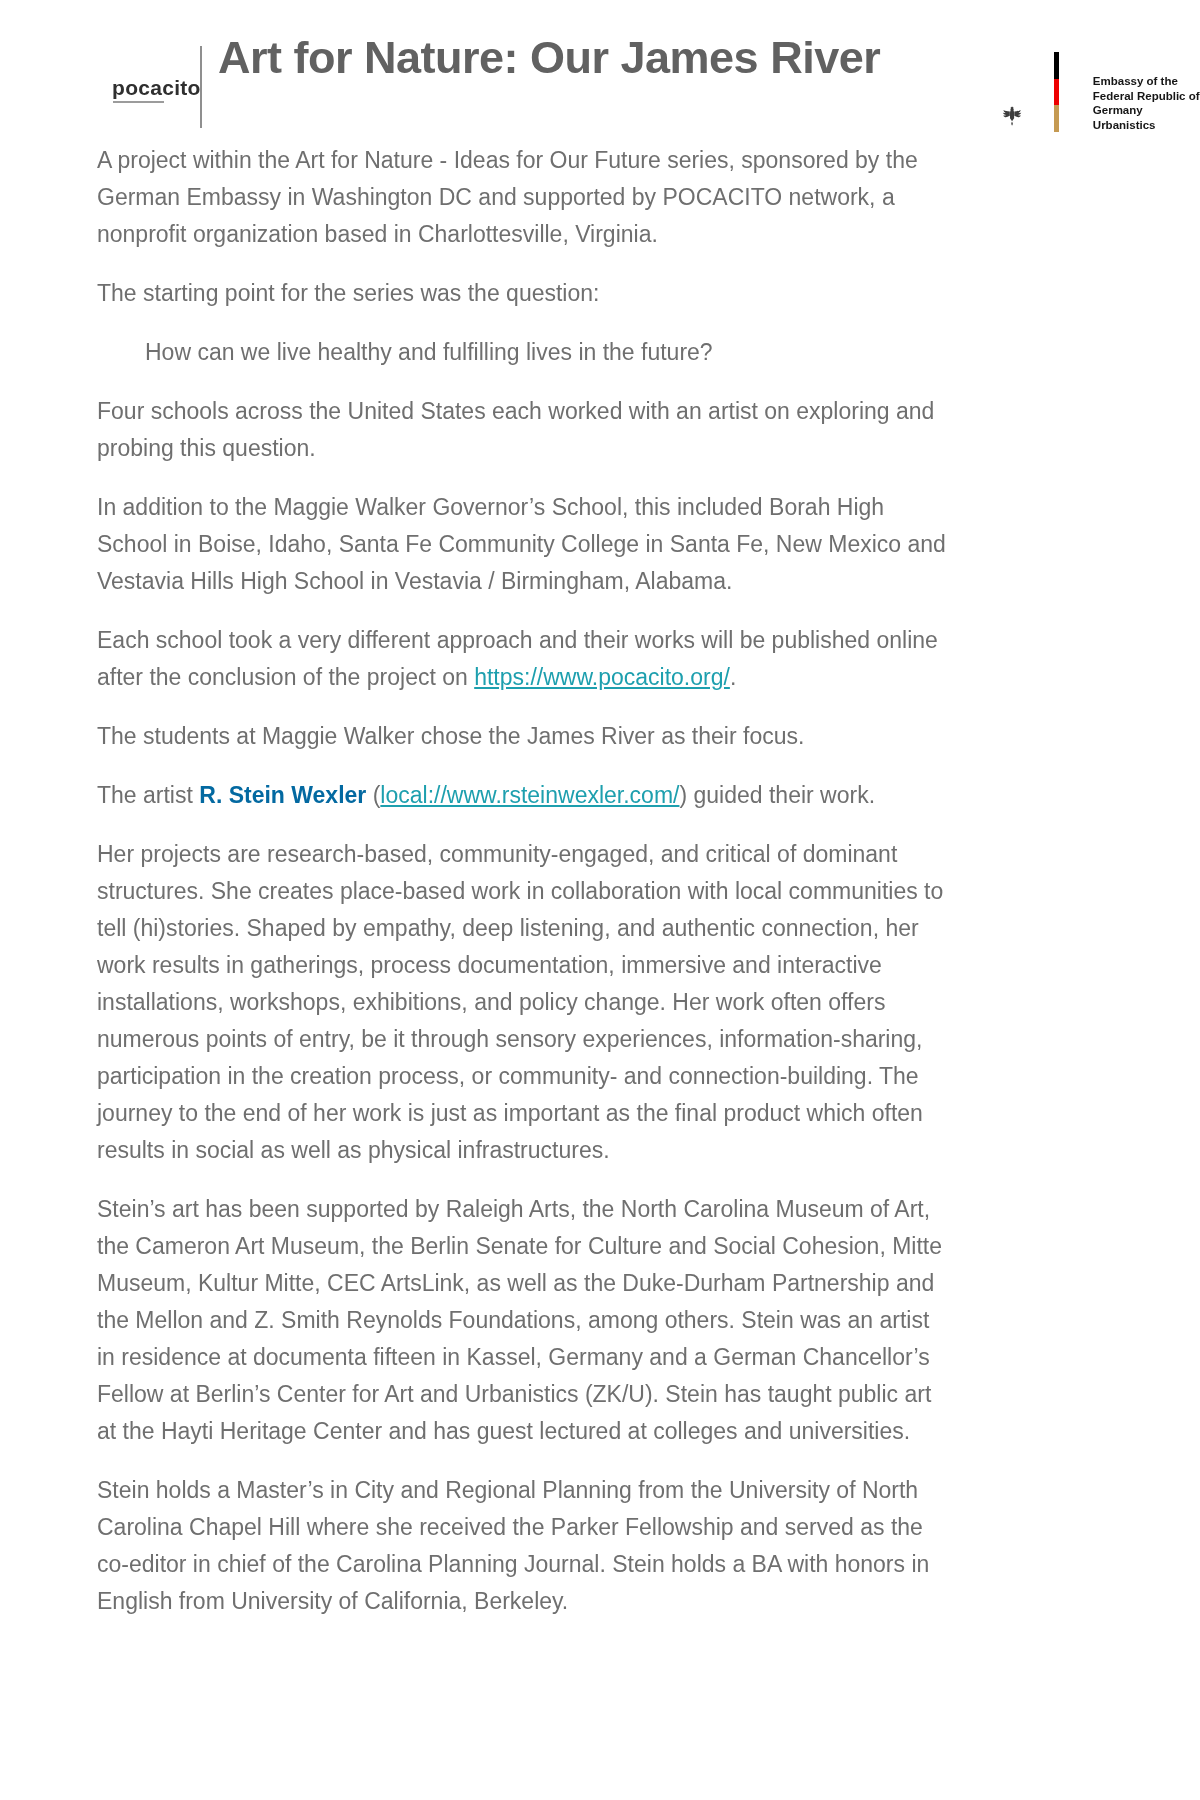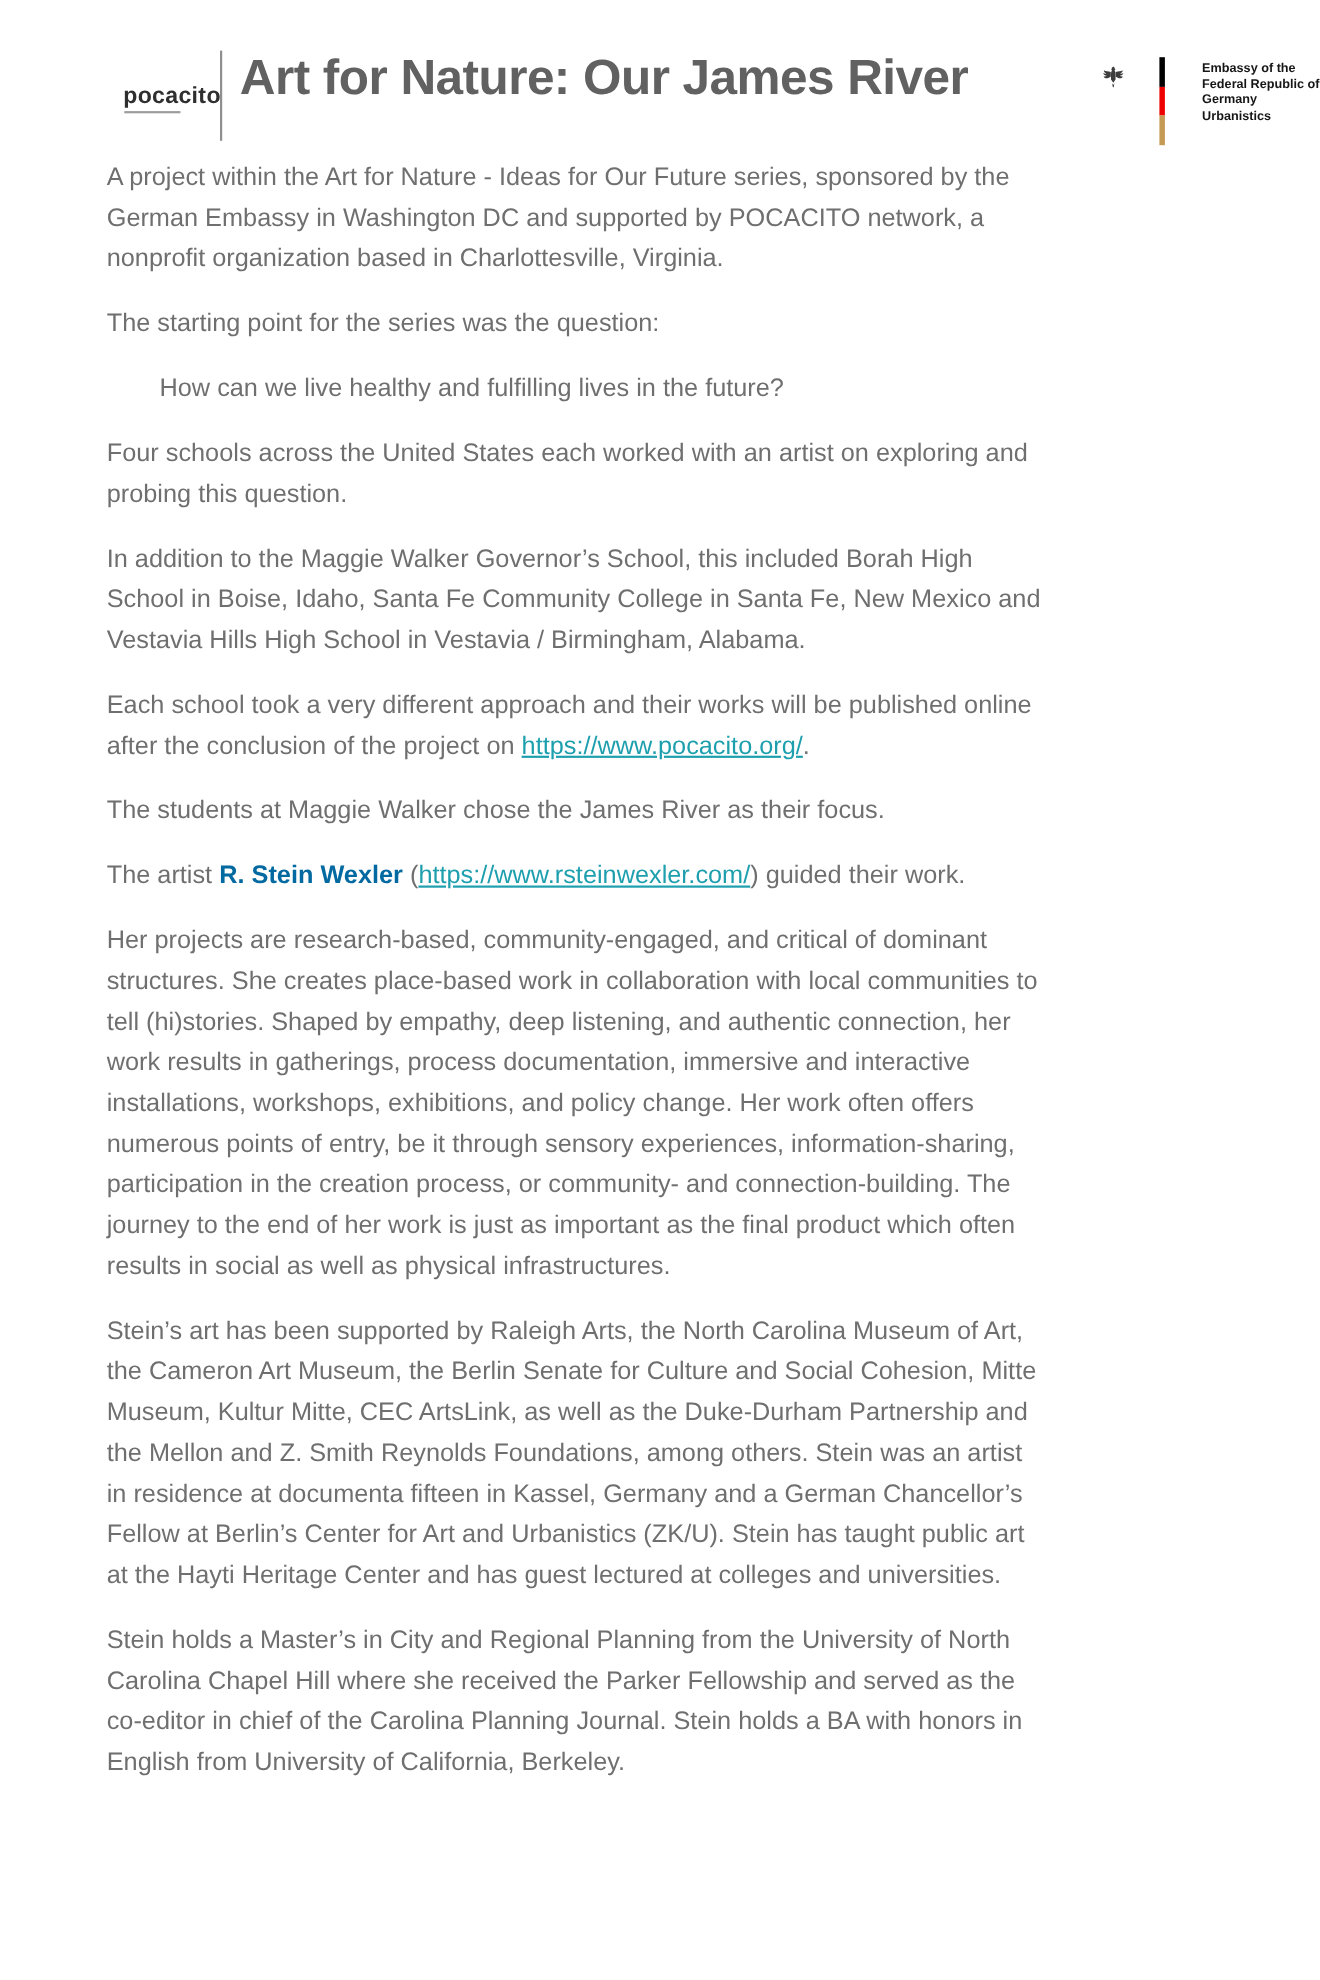--- a/index.html
+++ b/index.html
@@ -30,29 +30,29 @@
     background: #9c9c9c;
   }
   .header-divider {
     position: absolute;
     left: 200px; top: 46px;
     width: 2px; height: 82px;
     background: #8f8f8f;
   }
   .doc-title {
     position: absolute;
-    left: 218px; top: 44px;
+    left: 218px; top: 32px;
     margin: 0;
     font-size: 45px;
     font-weight: 700;
     letter-spacing: -0.5px;
     color: #616161;
     white-space: nowrap;
   }
-  .embassy { position: absolute; left: 1002px; top: 52px; display: flex; align-items: flex-start; gap: 24px; }
+  .embassy { position: absolute; left: 1002px; top: 52px; display: flex; align-items: flex-end; gap: 24px; }
   .eagle { width: 30px; height: 32px; margin-top: 2px; }
   .flag-stripe { width: 7px; height: 80px; margin-left: 8px; display: flex; flex-direction: column; }
   .flag-stripe .b1 { flex: 1; }
   .flag-stripe .b2 { flex: 1; }
   .flag-stripe .b3 { flex: 1; }
   .embassy-text {
     margin-left: 10px;
     margin-top: 3px;
     font-size: 11.5px;
     font-weight: 700;
@@ -112,19 +112,19 @@
   </div>
 
   <div class="content">
     <p>A project within the Art for Nature - Ideas for Our Future series, sponsored by the German Embassy in Washington DC and supported by POCACITO network, a nonprofit organization based in Charlottesville, Virginia.</p>
     <p>The starting point for the series was the question:</p>
     <p class="quote">How can we live healthy and fulfilling lives in the future?</p>
     <p>Four schools across the United States each worked with an artist on exploring and probing this question.</p>
     <p>In addition to the Maggie Walker Governor’s School, this included Borah High School in Boise, Idaho, Santa Fe Community College in Santa Fe, New Mexico and Vestavia Hills High School in Vestavia / Birmingham, Alabama.</p>
     <p><span>Each school took a very different approach and their works will be published online after the conclusion of the project on </span><a class="doc-link">https://www.pocacito.org/</a><span>.</span></p>
     <p>The students at Maggie Walker chose the James River as their focus.</p>
-    <p><span>The artist </span><span class="artist-name">R. Stein Wexler</span><span> (</span><a class="doc-link">https://www.rsteinwexler.com/</a><span>) guided their work.</span></p>
+    <p><span>The artist </span><span class="artist-name">R. Stein Wexler</span><span> (</span><a class="doc-link">local://www.rsteinwexler.com/</a><span>) guided their work.</span></p>
     <p>Her projects are research-based, community-engaged, and critical of dominant structures. She creates place-based work in collaboration with local communities to tell (hi)stories. Shaped by empathy, deep listening, and authentic connection, her work results in gatherings, process documentation, immersive and interactive installations, workshops, exhibitions, and policy change. Her work often offers numerous points of entry, be it through sensory experiences, information-sharing, participation in the creation process, or community- and connection-building. The journey to the end of her work is just as important as the final product which often results in social as well as physical infrastructures.</p>
     <p>Stein’s art has been supported by Raleigh Arts, the North Carolina Museum of Art, the Cameron Art Museum, the Berlin Senate for Culture and Social Cohesion, Mitte Museum, Kultur Mitte, CEC ArtsLink, as well as the Duke-Durham Partnership and the Mellon and Z. Smith Reynolds Foundations, among others. Stein was an artist in residence at documenta fifteen in Kassel, Germany and a German Chancellor’s Fellow at Berlin’s Center for Art and Urbanistics (ZK/U). Stein has taught public art at the Hayti Heritage Center and has guest lectured at colleges and universities.</p>
     <p>Stein holds a Master’s in City and Regional Planning from the University of North Carolina Chapel Hill where she received the Parker Fellowship and served as the co-editor in chief of the Carolina Planning Journal. Stein holds a BA with honors in English from University of California, Berkeley.</p>
   </div>
 
 </div>
 
 </body></html>

